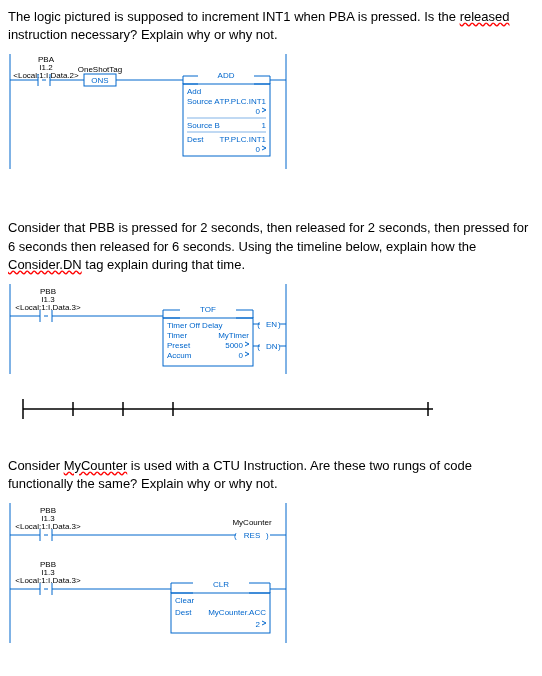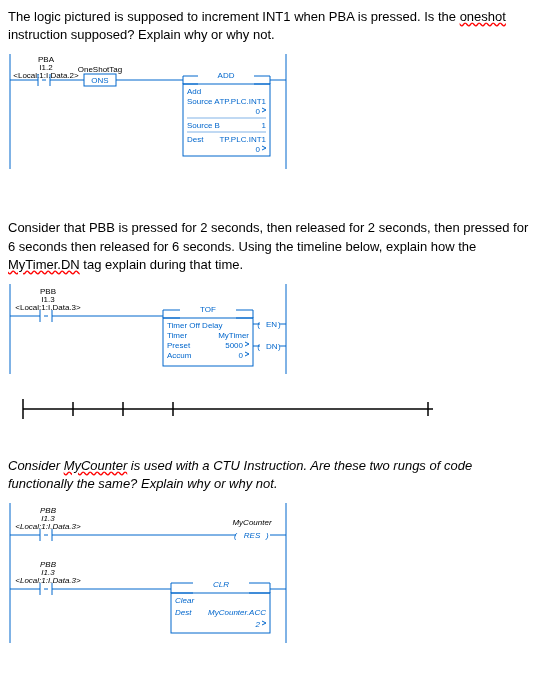--- a/index.html
+++ b/index.html
@@ -49,21 +49,21 @@
     }
     .timeline {
       margin: 20px 10px 30px 10px;
     }
   </style>
 </head>
 <body>
 
 <div class="question">
   <div class="question-text">
-    <span>The logic pictured is supposed to increment INT1 when PBA is pressed. Is the </span><span class="underline">oneshot</span><span> instruction supposed? Explain why or why not.</span>
+    <span>The logic pictured is supposed to increment INT1 when PBA is pressed. Is the </span><span class="underline">released</span><span> instruction necessary? Explain why or why not.</span>
   </div>
   <div class="rung-container">
     <svg class="rung-svg" width="280" height="115">
 
       <line x1="2" y1="0" x2="2" y2="115" class="rail"></line>
       <line x1="278" y1="0" x2="278" y2="115" class="rail"></line>
 
       <line x1="2" y1="26" x2="25" y2="26" class="rail"></line>
 
       <text x="38" y="8" text-anchor="middle" class="label-black">PBA</text>
@@ -103,21 +103,21 @@
       <text x="258" y="88" text-anchor="end" class="instr-text">TP.PLC.INT1</text>
       <text x="252" y="98" text-anchor="end" class="instr-text">0</text>
       <path d="M254 96 l4 -2 l-4 -2" fill="none" stroke="#0066cc"></path>
       <line x1="262" y1="26" x2="278" y2="26" class="rail"></line>
     </svg>
   </div>
 </div>
 
 <div class="question" style="margin-top:50px;">
   <div class="question-text">
-    <span>Consider that PBB is pressed for 2 seconds, then released for 2 seconds, then pressed for 6 seconds then released for 6 seconds. Using the timeline below, explain how the </span><span class="underline">MyTimer.DN</span><span> tag explain during that time.</span>
+    <span>Consider that PBB is pressed for 2 seconds, then released for 2 seconds, then pressed for 6 seconds then released for 6 seconds. Using the timeline below, explain how the </span><span class="underline">Consider.DN</span><span> tag explain during that time.</span>
   </div>
   <div class="rung-container">
     <svg class="rung-svg" width="280" height="90">
       <line x1="2" y1="0" x2="2" y2="90" class="rail"></line>
       <line x1="278" y1="0" x2="278" y2="90" class="rail"></line>
       <line x1="2" y1="32" x2="25" y2="32" class="rail"></line>
       <text x="40" y="10" text-anchor="middle" class="label-black">PBB</text>
       <text x="40" y="18" text-anchor="middle" class="label-black">I1.3</text>
       <text x="40" y="26" text-anchor="middle" class="label-black" font-size="7">&lt;Local:1:I.Data.3&gt;</text>
       <line x1="25" y1="32" x2="32" y2="32" class="rail"></line>
@@ -162,21 +162,21 @@
       <line x1="5" y1="15" x2="415" y2="15" stroke="black" stroke-width="1.5"></line>
       <line x1="5" y1="5" x2="5" y2="25" stroke="black" stroke-width="1.5"></line>
       <line x1="55" y1="8" x2="55" y2="22" stroke="black" stroke-width="1.5"></line>
       <line x1="105" y1="8" x2="105" y2="22" stroke="black" stroke-width="1.5"></line>
       <line x1="155" y1="8" x2="155" y2="22" stroke="black" stroke-width="1.5"></line>
       <line x1="410" y1="8" x2="410" y2="22" stroke="black" stroke-width="1.5"></line>
     </svg>
   </div>
 </div>
 
-<div class="question" style="margin-top:30px;font-style:italic;">
+<div class="question" style="margin-top:30px;">
   <div class="question-text">
     <span>Consider </span><span class="underline">MyCounter</span><span> is used with a CTU Instruction. Are these two rungs of code functionally the same? Explain why or why not.</span>
   </div>
   <div class="rung-container">
     <svg class="rung-svg" width="280" height="140">
       <line x1="2" y1="0" x2="2" y2="140" class="rail"></line>
       <line x1="278" y1="0" x2="278" y2="140" class="rail"></line>
 
       <line x1="2" y1="32" x2="25" y2="32" class="rail"></line>
       <text x="40" y="10" text-anchor="middle" class="label-black">PBB</text>

